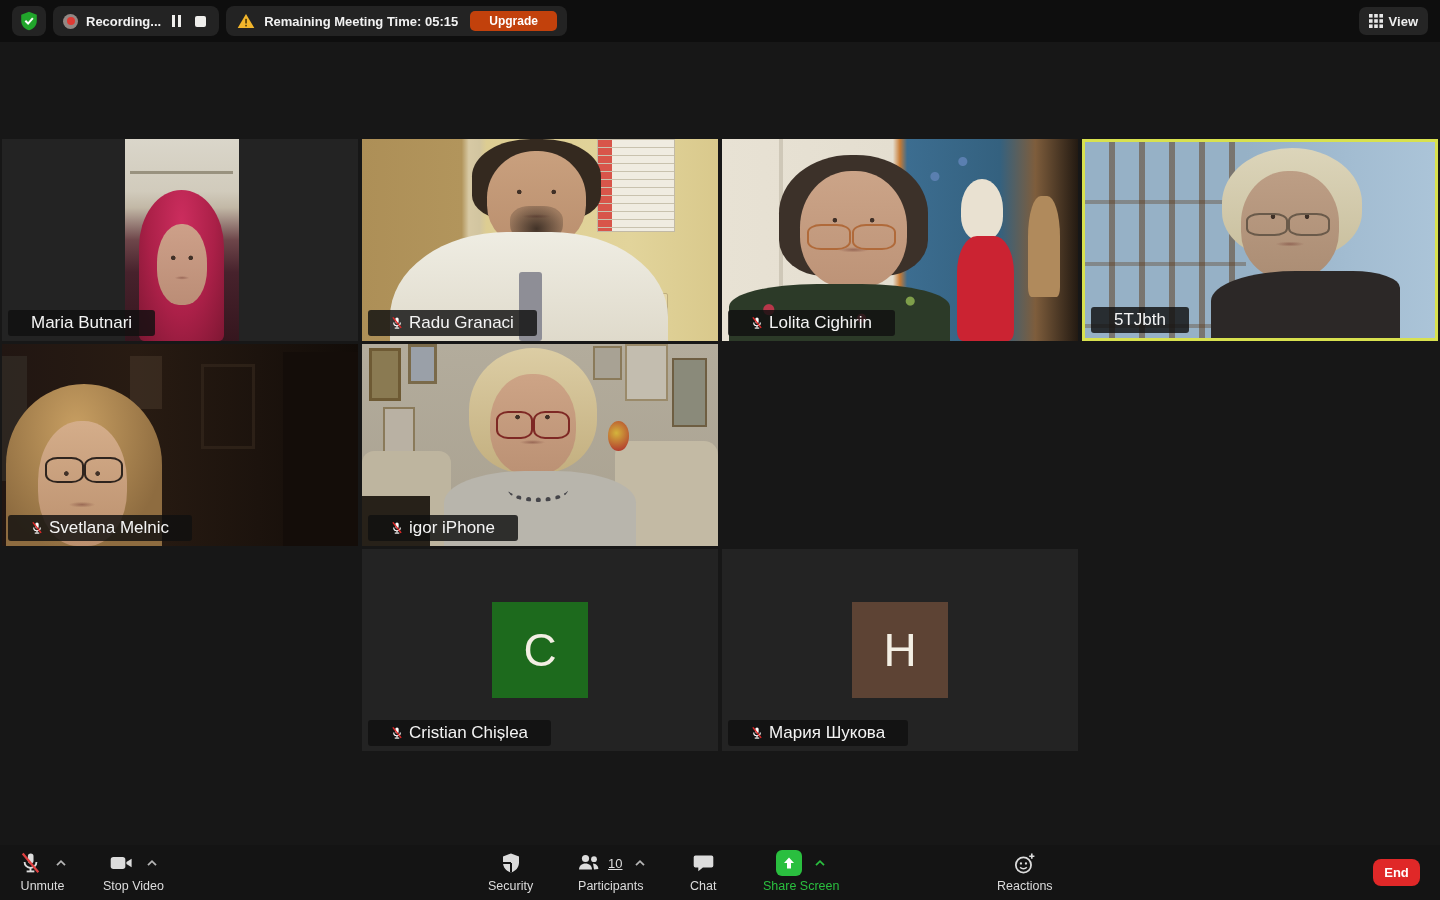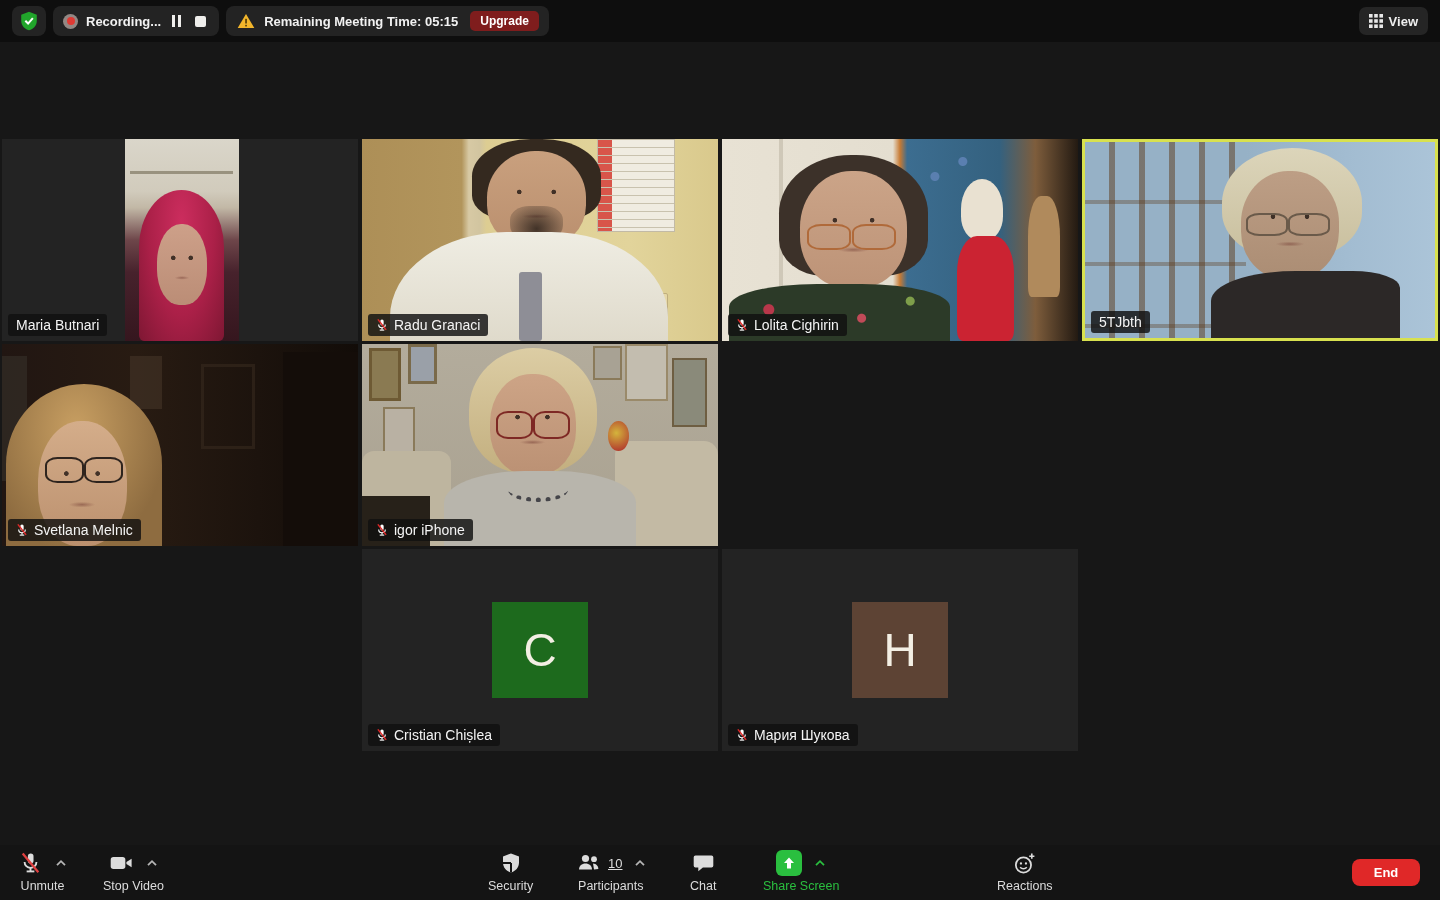--- a/index.html
+++ b/index.html
@@ -13,39 +13,39 @@
           gap:8px; padding:0 10px; margin-right:7px; }
   .chip.square { width:34px; justify-content:center; padding:0; }
   .tb-text { font-size:13px; font-weight:700; color:#f2f2f2; white-space:nowrap; }
   .rec-dot { width:15px; height:15px; border-radius:50%; background:#938884; position:relative; }
   .rec-dot::after { content:""; position:absolute; left:3.5px; top:3.5px; width:8px; height:8px;
                     border-radius:50%; background:#e03a34; }
   .rec-btn { background:none; border:none; cursor:pointer; display:flex; align-items:center; height:100%; padding:0 3px; }
   .pause-glyph { display:flex; gap:3px; }
   .pause-glyph i { width:3px; height:12px; background:#efeeec; display:block; }
   .stop-glyph { width:11px; height:11px; background:#efeeec; border-radius:2px; display:block; }
-  .upgrade { margin-left:4px; background:#7f1d1d; color:#fff; font-size:12px; font-weight:700;
-             border:none; border-radius:5px; padding:3px 10px; cursor:pointer; }
+  .upgrade { margin-left:4px; background:#c2410c; color:#fff; font-size:12px; font-weight:700;
+             border:none; border-radius:5px; padding:3px 19px; cursor:pointer; }
   .view-btn { margin-left:auto; background:#252525; border:none; border-radius:7px; height:28px;
               color:#f0f0f0; font-size:13px; font-weight:700; display:flex; align-items:center;
               gap:6px; padding:0 10px; cursor:pointer; }
 
   
   .stage { position:absolute; top:139px; left:2px; width:1436px; display:grid;
            grid-template-columns:repeat(4,356px); grid-auto-rows:202px; column-gap:4px; row-gap:3px; }
   .tile { position:relative; background:#232323; overflow:hidden; }
   .tile.active { border:3px solid #d8e14f; }
   .tile.pos-c2 { grid-column:2; }
   .tile.pos-c3 { grid-column:3; }
   .feed { position:absolute; inset:0; }
   .feed i { position:absolute; display:block; }
 
   .nameplate { position:absolute; left:6px; bottom:5px; background:rgba(16,16,16,.82);
-               border-radius:3px; padding:3px 8px; display:flex; align-items:center; gap:6px;
-               font-size:14px; color:#f4f4f4; z-index:5; white-space:nowrap; }
+               border-radius:3px; padding:3px 23px; display:flex; align-items:center; gap:6px;
+               font-size:17px; color:#f4f4f4; z-index:5; white-space:nowrap; }
   .avatar { width:96px; height:96px; position:absolute; left:50%; top:50%; margin:-48px 0 0 -48px;
             display:flex; align-items:center; justify-content:center; font-size:46px; color:#f3efe4; }
 
   .face { position:absolute; border-radius:48% 48% 44% 44%; }
   .face::before { content:""; position:absolute; left:12%; right:12%; top:36%; height:34%;
     background:
       radial-gradient(circle 2px at 27% 18%, rgba(42,30,24,.85) 0 2px, transparent 2.6px),
       radial-gradient(circle 2px at 73% 18%, rgba(42,30,24,.85) 0 2px, transparent 2.6px),
       radial-gradient(ellipse 26% 9% at 50% 92%, rgba(120,66,56,.55), transparent 75%); }
   .spec { position:absolute; z-index:3; }
@@ -165,21 +165,21 @@
   .tb-item .lbl { font-size:12.5px; color:#dcdcdc; white-space:nowrap; }
   .tb-item.green .lbl { color:#2abf3f; }
   .share-sq { width:26px; height:26px; background:#2abf3f; border-radius:6px; display:flex;
               align-items:center; justify-content:center; }
   .recicon { width:20px; height:20px; background:#b9b9b9; border-radius:4px; display:flex;
              align-items:center; justify-content:center; gap:3px; }
   .recicon i { display:block; }
   .recicon .bar { width:3px; height:10px; background:#1a1a1a; }
   .recicon .sq { width:9px; height:9px; background:#efefef; outline:2px solid #1a1a1a; outline-offset:0; }
   .count { font-size:13px; color:#dcdcdc; margin-left:-6px;text-decoration:underline; }
-  .end-btn { position:absolute; right:20px; top:14px; width:68px; height:27px; background:#e02828;
+  .end-btn { position:absolute; right:20px; top:14px; width:47px; height:27px; background:#e02828;
              color:#fff; font-weight:700; font-size:13px; border:none; border-radius:8px; cursor:pointer; }
 </style>
 </head>
 <body>
 
 <div class="topbar">
   <div class="chip square">
     <svg width="22" height="22" viewBox="0 0 24 24">
       <path d="M12 2 L20.5 5.2 V11.6 C20.5 17 16.8 20.6 12 22 C7.2 20.6 3.5 17 3.5 11.6 V5.2 Z" fill="#21a52b"></path>
       <path d="M8 11.8 L11 14.8 L16.2 8.8" stroke="#fff" stroke-width="2.2" fill="none"></path>

